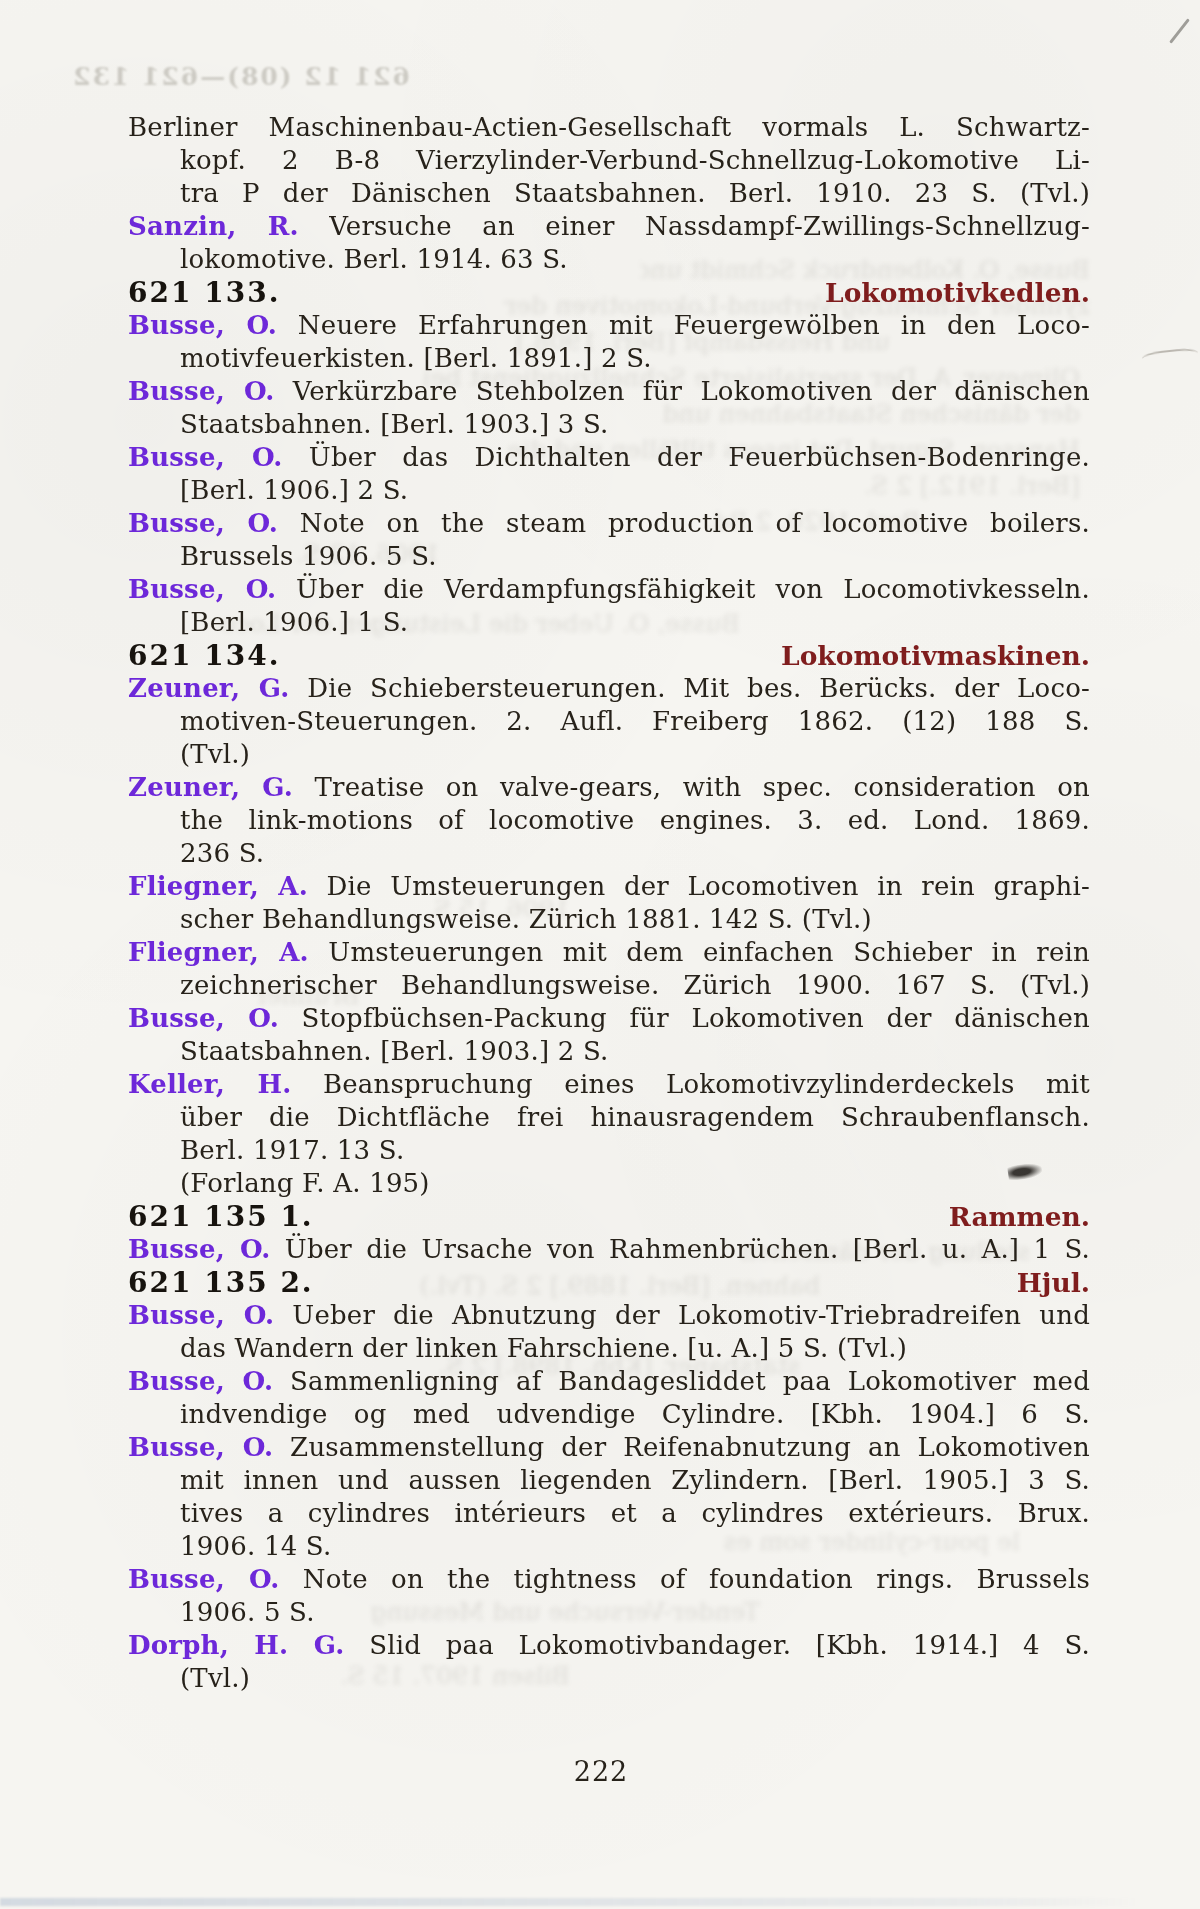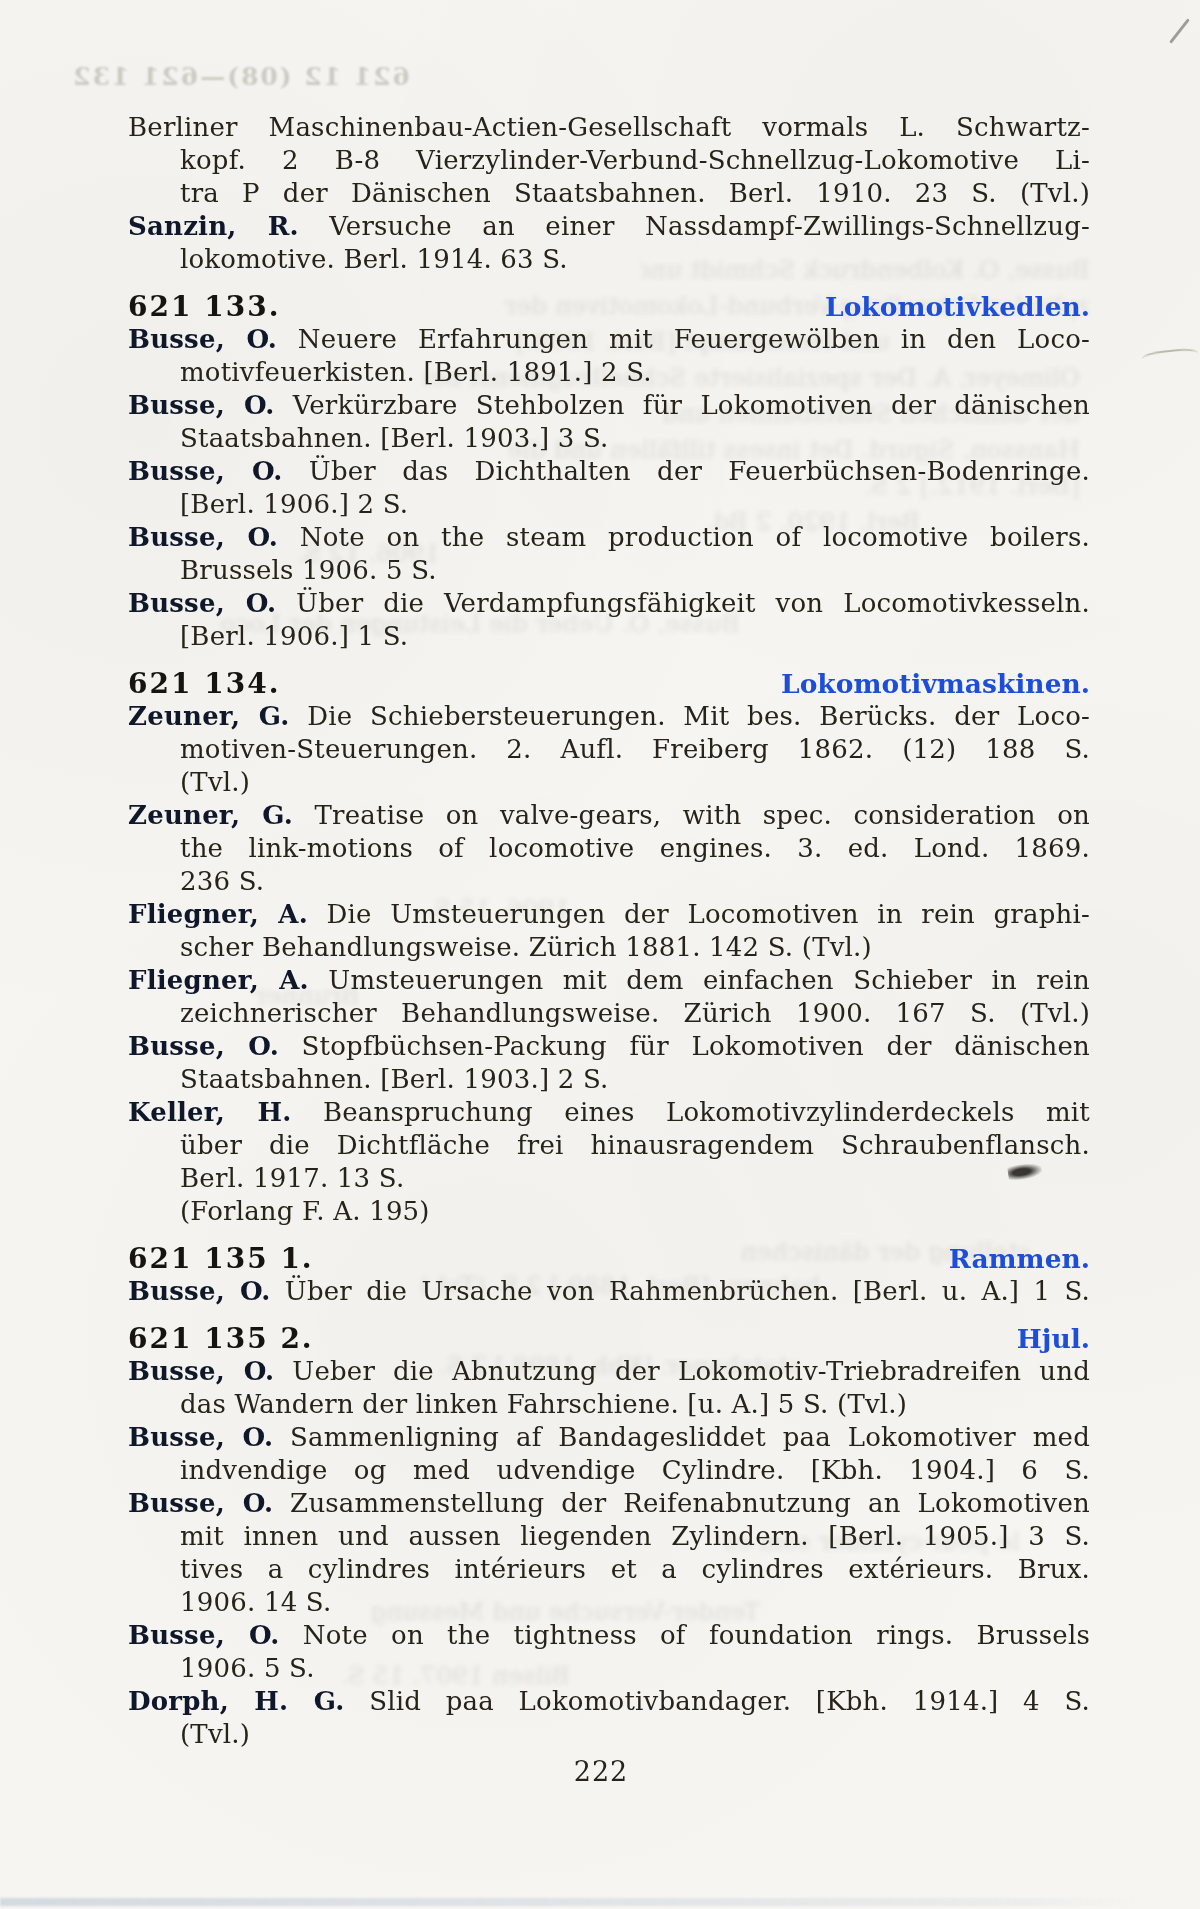--- a/index.html
+++ b/index.html
@@ -21,28 +21,28 @@
       radial-gradient(circle at 90% 55%, rgba(0,0,0,.02), transparent 35%);
   }
   .textblock{position:absolute;left:128px;top:111px;width:962px;}
   .line{
     font-size:26px;line-height:33px;
     text-align:justify;text-align-last:justify;
     letter-spacing:.2px;
   }
   .line.nj{text-align:left;text-align-last:left;}
   .line.ind{padding-left:52px;text-align:center;}
-  .line b{font-weight:bold;color:#0f172a;}
+  .line b{font-weight:bold;color:#6d28d9;}
   .line.flexline{display:flex;justify-content:space-between;text-align:left;text-align-last:left;flex-direction:column;}
   .sect{
     display:flex;justify-content:space-between;align-items:flex-start;
-    line-height:33px;margin-top:14px;
+    line-height:33px;
   }
   .sect .num{font-weight:bold;font-size:28px;letter-spacing:2px;color:#17130e;}
-  .sect .title{font-weight:bold;font-size:26.5px;color:#1d4ed8;}
+  .sect .title{font-weight:bold;font-size:26.5px;color:#7f1d1d;}
   .pageno{
     position:absolute;top:1756px;left:120px;width:962px;
     text-align:center;font-size:27px;letter-spacing:1px;
   }
   
   .ghost-header{
     position:absolute;left:150px;top:62px;width:260px;
     transform:scaleX(-1);filter:blur(1.3px);opacity:.38;
     color:#8d897d;font-size:25px;font-weight:bold;letter-spacing:2px;
     white-space:nowrap;

